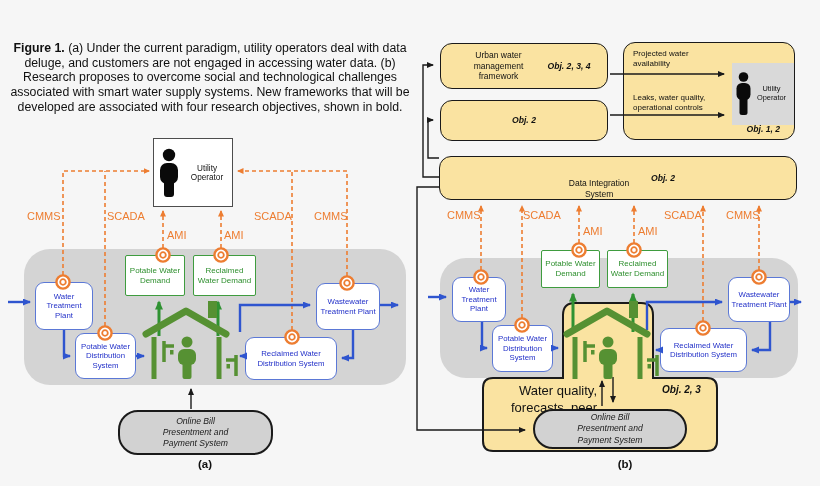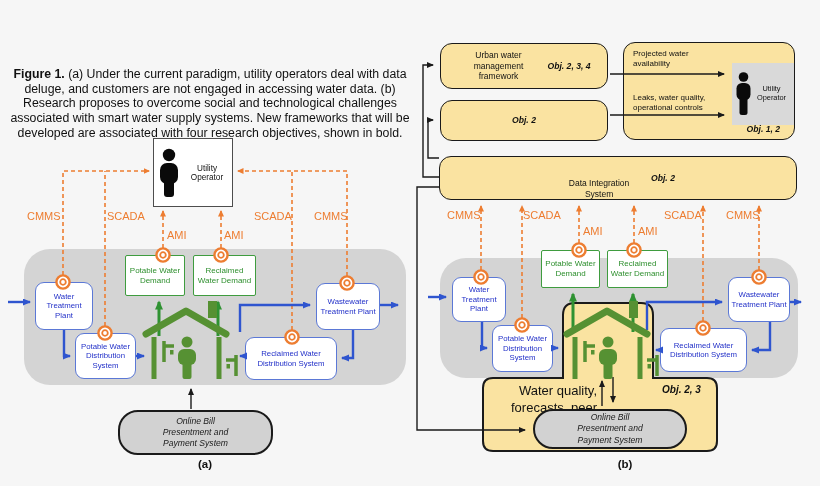--- a/index.html
+++ b/index.html
@@ -1,20 +1,20 @@
 <!DOCTYPE html>
 <html><head>
 <meta charset="utf-8">
 <style>
   html,body{margin:0;padding:0;background:#f6f6f6;}
   #canvas{position:relative;width:820px;height:486px;background:#f6f6f6;overflow:hidden;
           font-family:"Liberation Sans", sans-serif;color:#141414;}
   svg{position:absolute;left:0;top:0;pointer-events:none;}
   .abs{position:absolute;}
-  .caption{width:400px;text-align:center;font-size:12.3px;line-height:14.7px;color:#111;margin-top:26px;}
+  .caption{width:400px;text-align:center;font-size:12.3px;line-height:14.7px;color:#111;}
   .box{position:absolute;display:flex;align-items:center;justify-content:center;
        text-align:center;box-sizing:border-box;}
   .box-blue{background:#fff;border:1.3px solid #5b78d6;border-radius:9px;
             color:#2230c8;font-size:7.8px;line-height:1.22;padding:2px;}
   .box-green{background:#fff;border:1.3px solid #3f9c3f;border-radius:2px;
              color:#2e8f2e;font-size:8px;line-height:1.25;padding:2px;}
   .box-yellow{background:#fae3a1;border:1.8px solid #1a1a1a;border-radius:12px;
               color:#111;font-size:8.5px;line-height:1.25;}
   .box-bill{background:#d2d2d2;border:2px solid #1a1a1a;border-radius:20px;
             color:#1a1a1a;font-size:8.6px;font-style:italic;line-height:1.3;flex-direction:column;}

